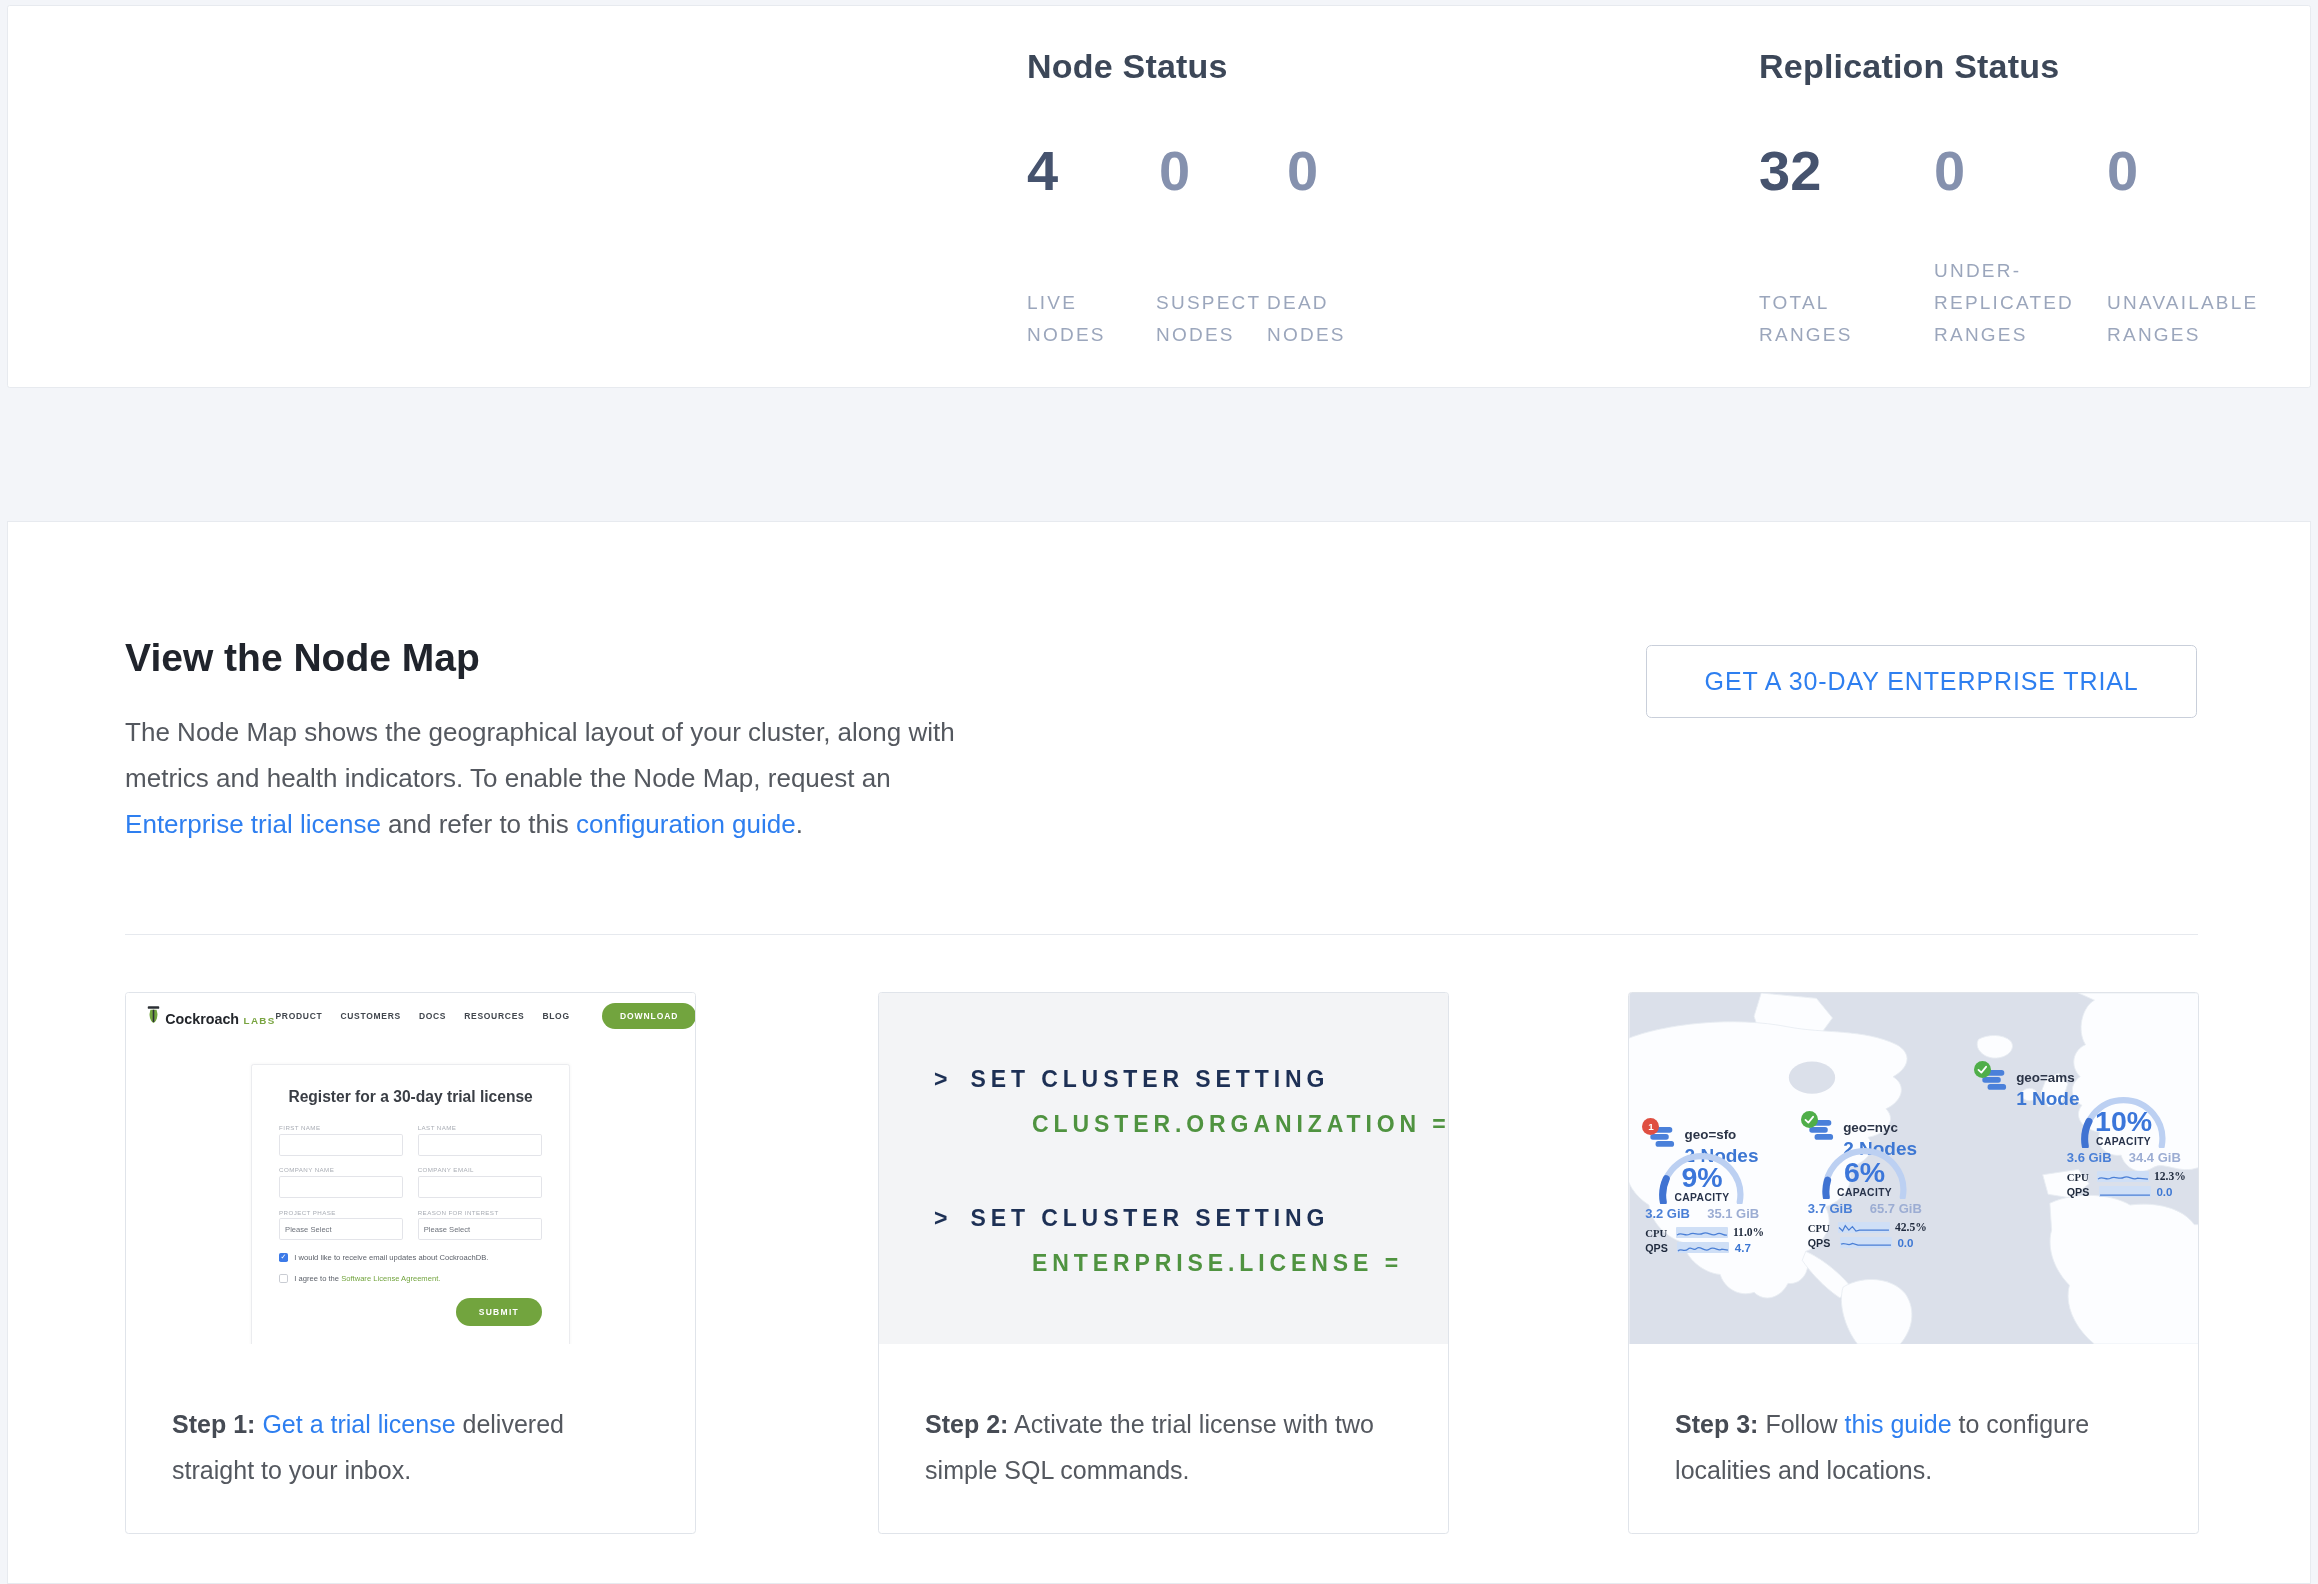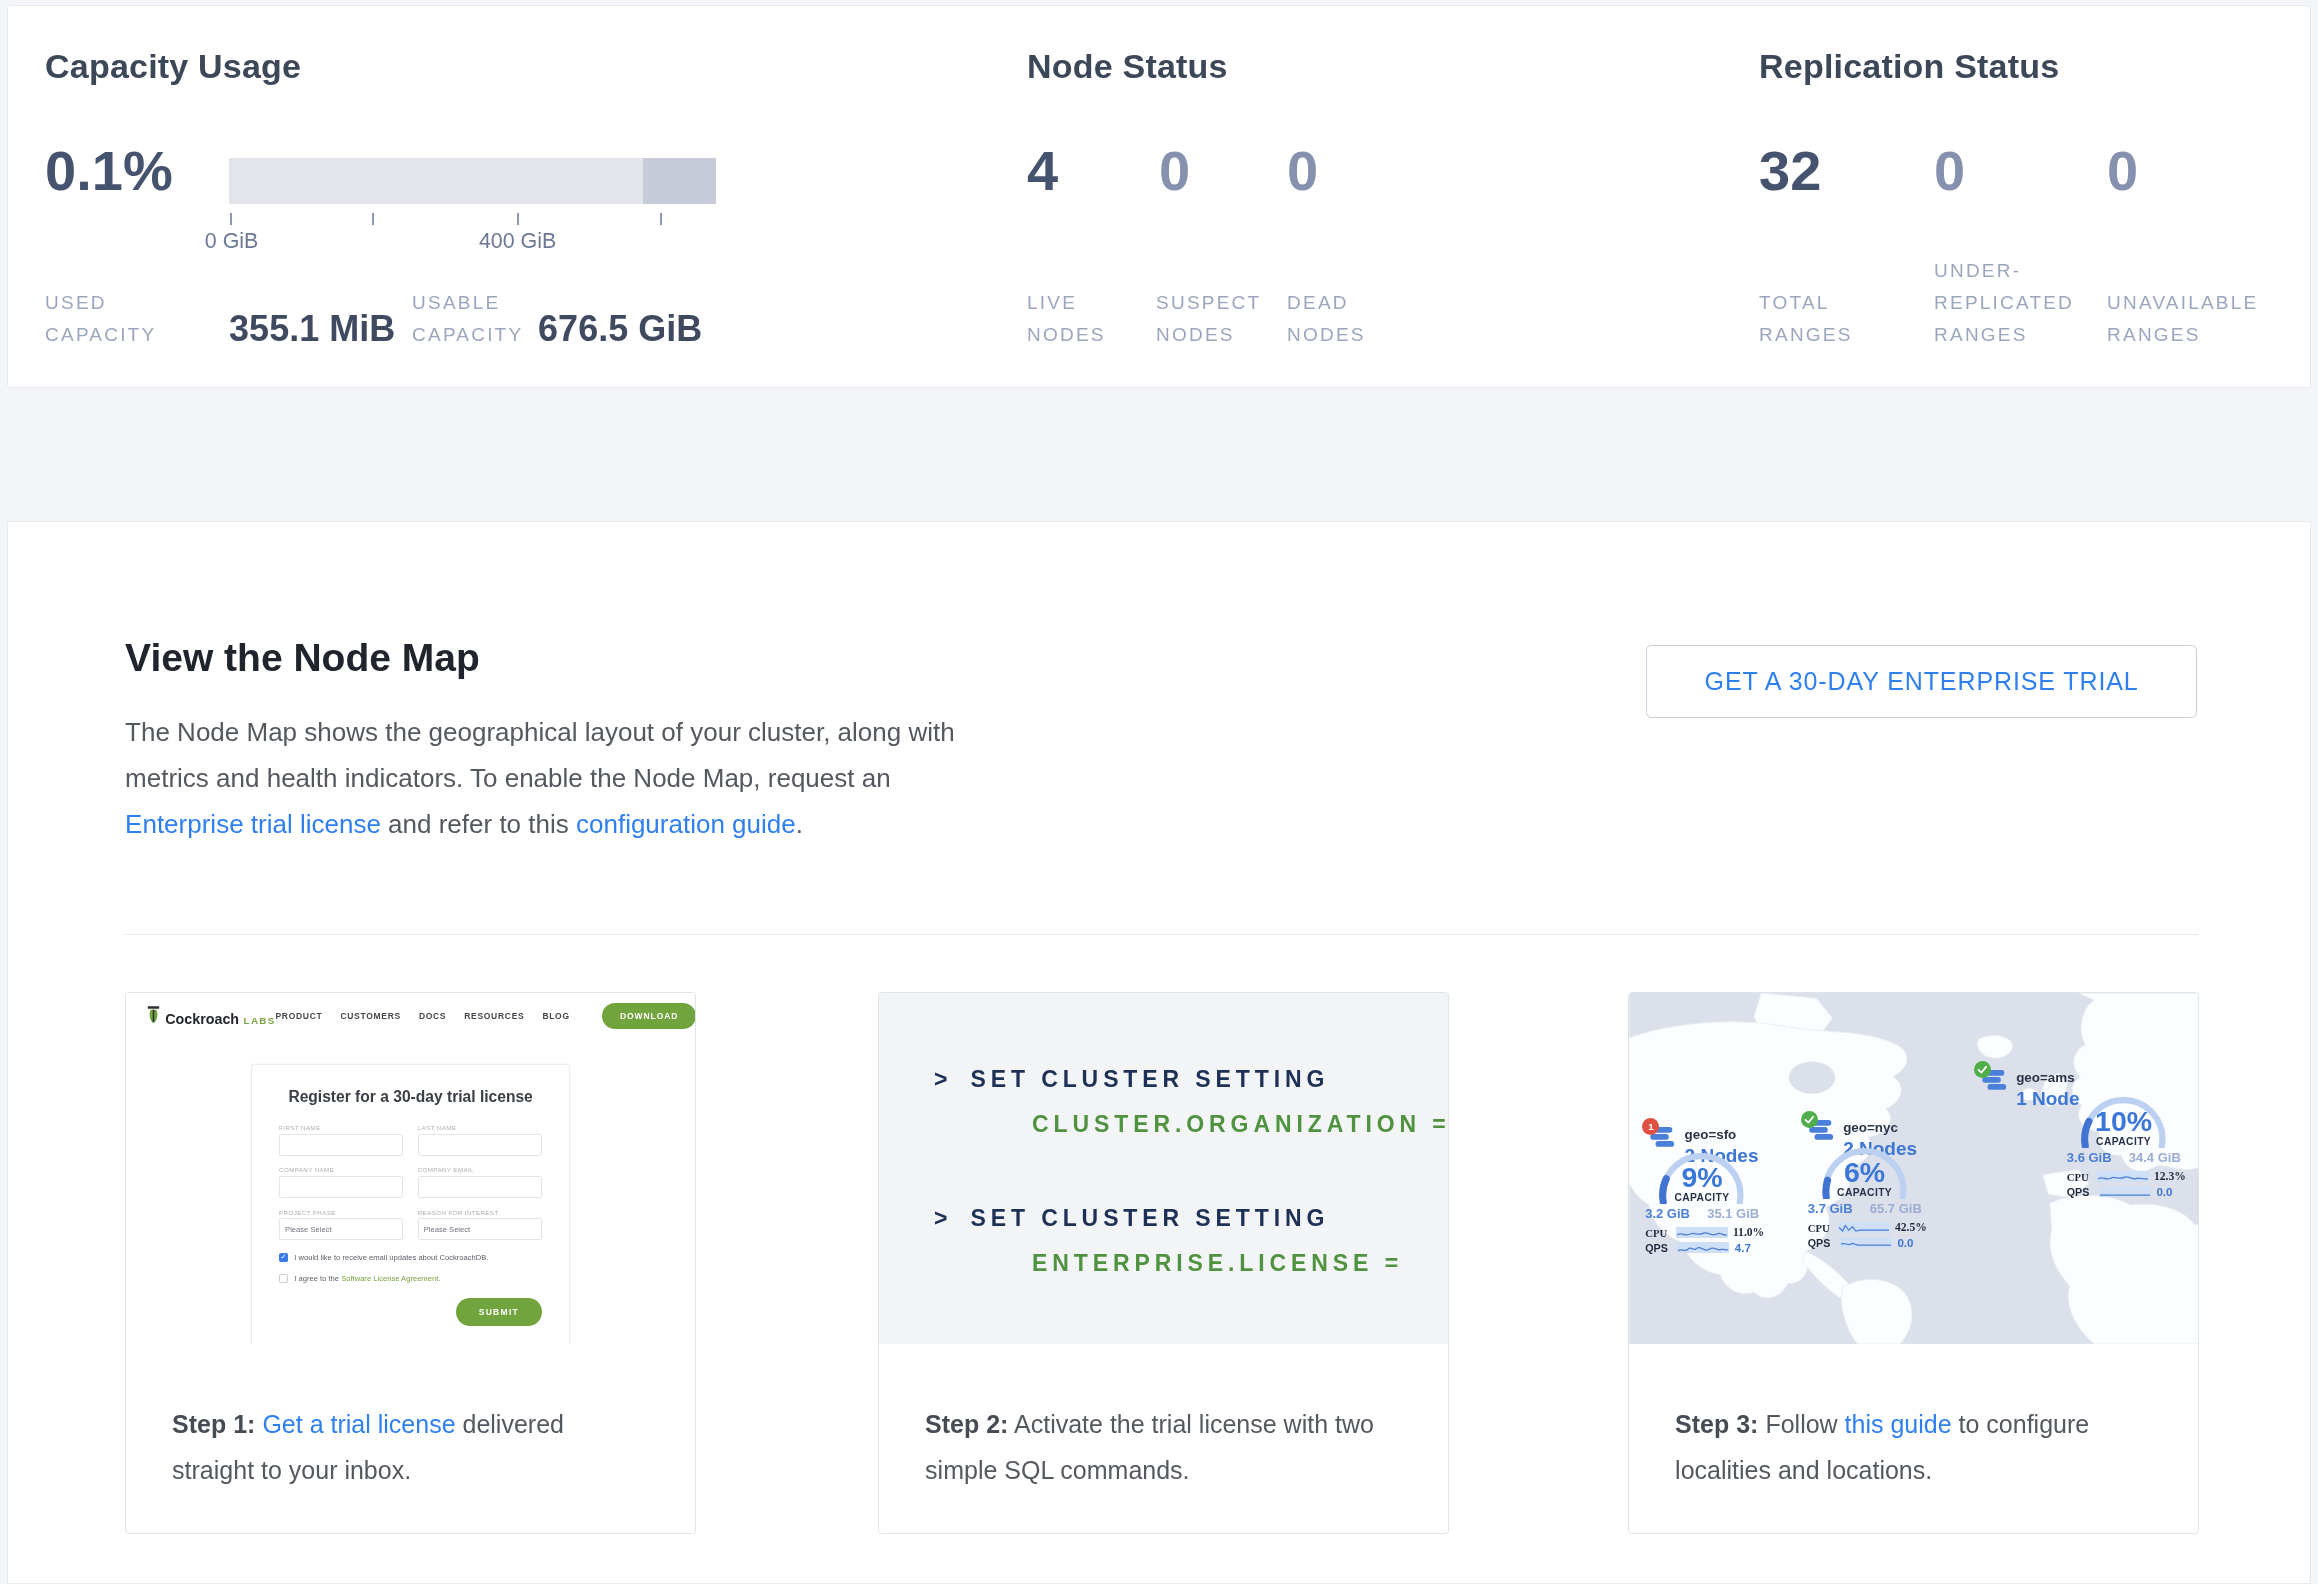--- a/index.html
+++ b/index.html
@@ -100,47 +100,29 @@
   .m-val { font-size:11.6px; font-weight:800; color:#1f2a3d; }
   .m-val.blue { color:#3d77d3; }
 </style>
 </head>
 <body>
 
 <div class="page">
 
   <div class="panel stats-panel">
 
-    <div class="stat-section" style="left:37px; width:660px;">
-      <div class="stat-title" style="left:0;">Capacity Usage</div>
-      <div class="big-num" style="left:0;">0.1%</div>
-      <div class="cap-bar">
-        <div class="cap-bar-dark"></div>
-      </div>
-      <div class="tick" style="left:185px;"></div>
-      <div class="tick" style="left:327px;"></div>
-      <div class="tick" style="left:472px;"></div>
-      <div class="tick" style="left:615px;"></div>
-      <div class="tick-label" style="left:115px;">0 GiB</div>
-      <div class="tick-label" style="left:401px;">400 GiB</div>
-
-      <div class="stat-label" style="left:0; width:152px;">USED CAPACITY</div>
-      <div class="stat-value" style="left:184px;">355.1 MiB</div>
-      <div class="stat-label" style="left:367px; width:160px;">USABLE CAPACITY</div>
-      <div class="stat-value" style="left:493px;">676.5 GiB</div>
-    </div>
 
     <div class="stat-section" style="left:1019px; width:499px;">
       <div class="stat-title" style="left:0;">Node Status</div>
       <div class="big-num" style="left:0;">4</div>
       <div class="big-num dim" style="left:132px;">0</div>
       <div class="big-num dim" style="left:260px;">0</div>
       <div class="stat-label" style="left:0; width:116px;">LIVE NODES</div>
       <div class="stat-label" style="left:129px; width:125px;">SUSPECT NODES</div>
-      <div class="stat-label" style="left:260px; width:116px;">DEAD NODES</div>
+      <div class="stat-label" style="left:240px; width:116px;">DEAD NODES</div>
     </div>
 
     <div class="stat-section" style="left:1751px; width:553px;">
       <div class="stat-title" style="left:0;">Replication Status</div>
       <div class="big-num" style="left:0;">32</div>
       <div class="big-num dim" style="left:175px;">0</div>
       <div class="big-num dim" style="left:348px;">0</div>
       <div class="stat-label" style="left:0; width:125px;">TOTAL RANGES</div>
       <div class="stat-label" style="left:175px; width:187px;">UNDER-REPLICATED RANGES</div>
       <div class="stat-label" style="left:348px; width:196px;">UNAVAILABLE RANGES</div>

